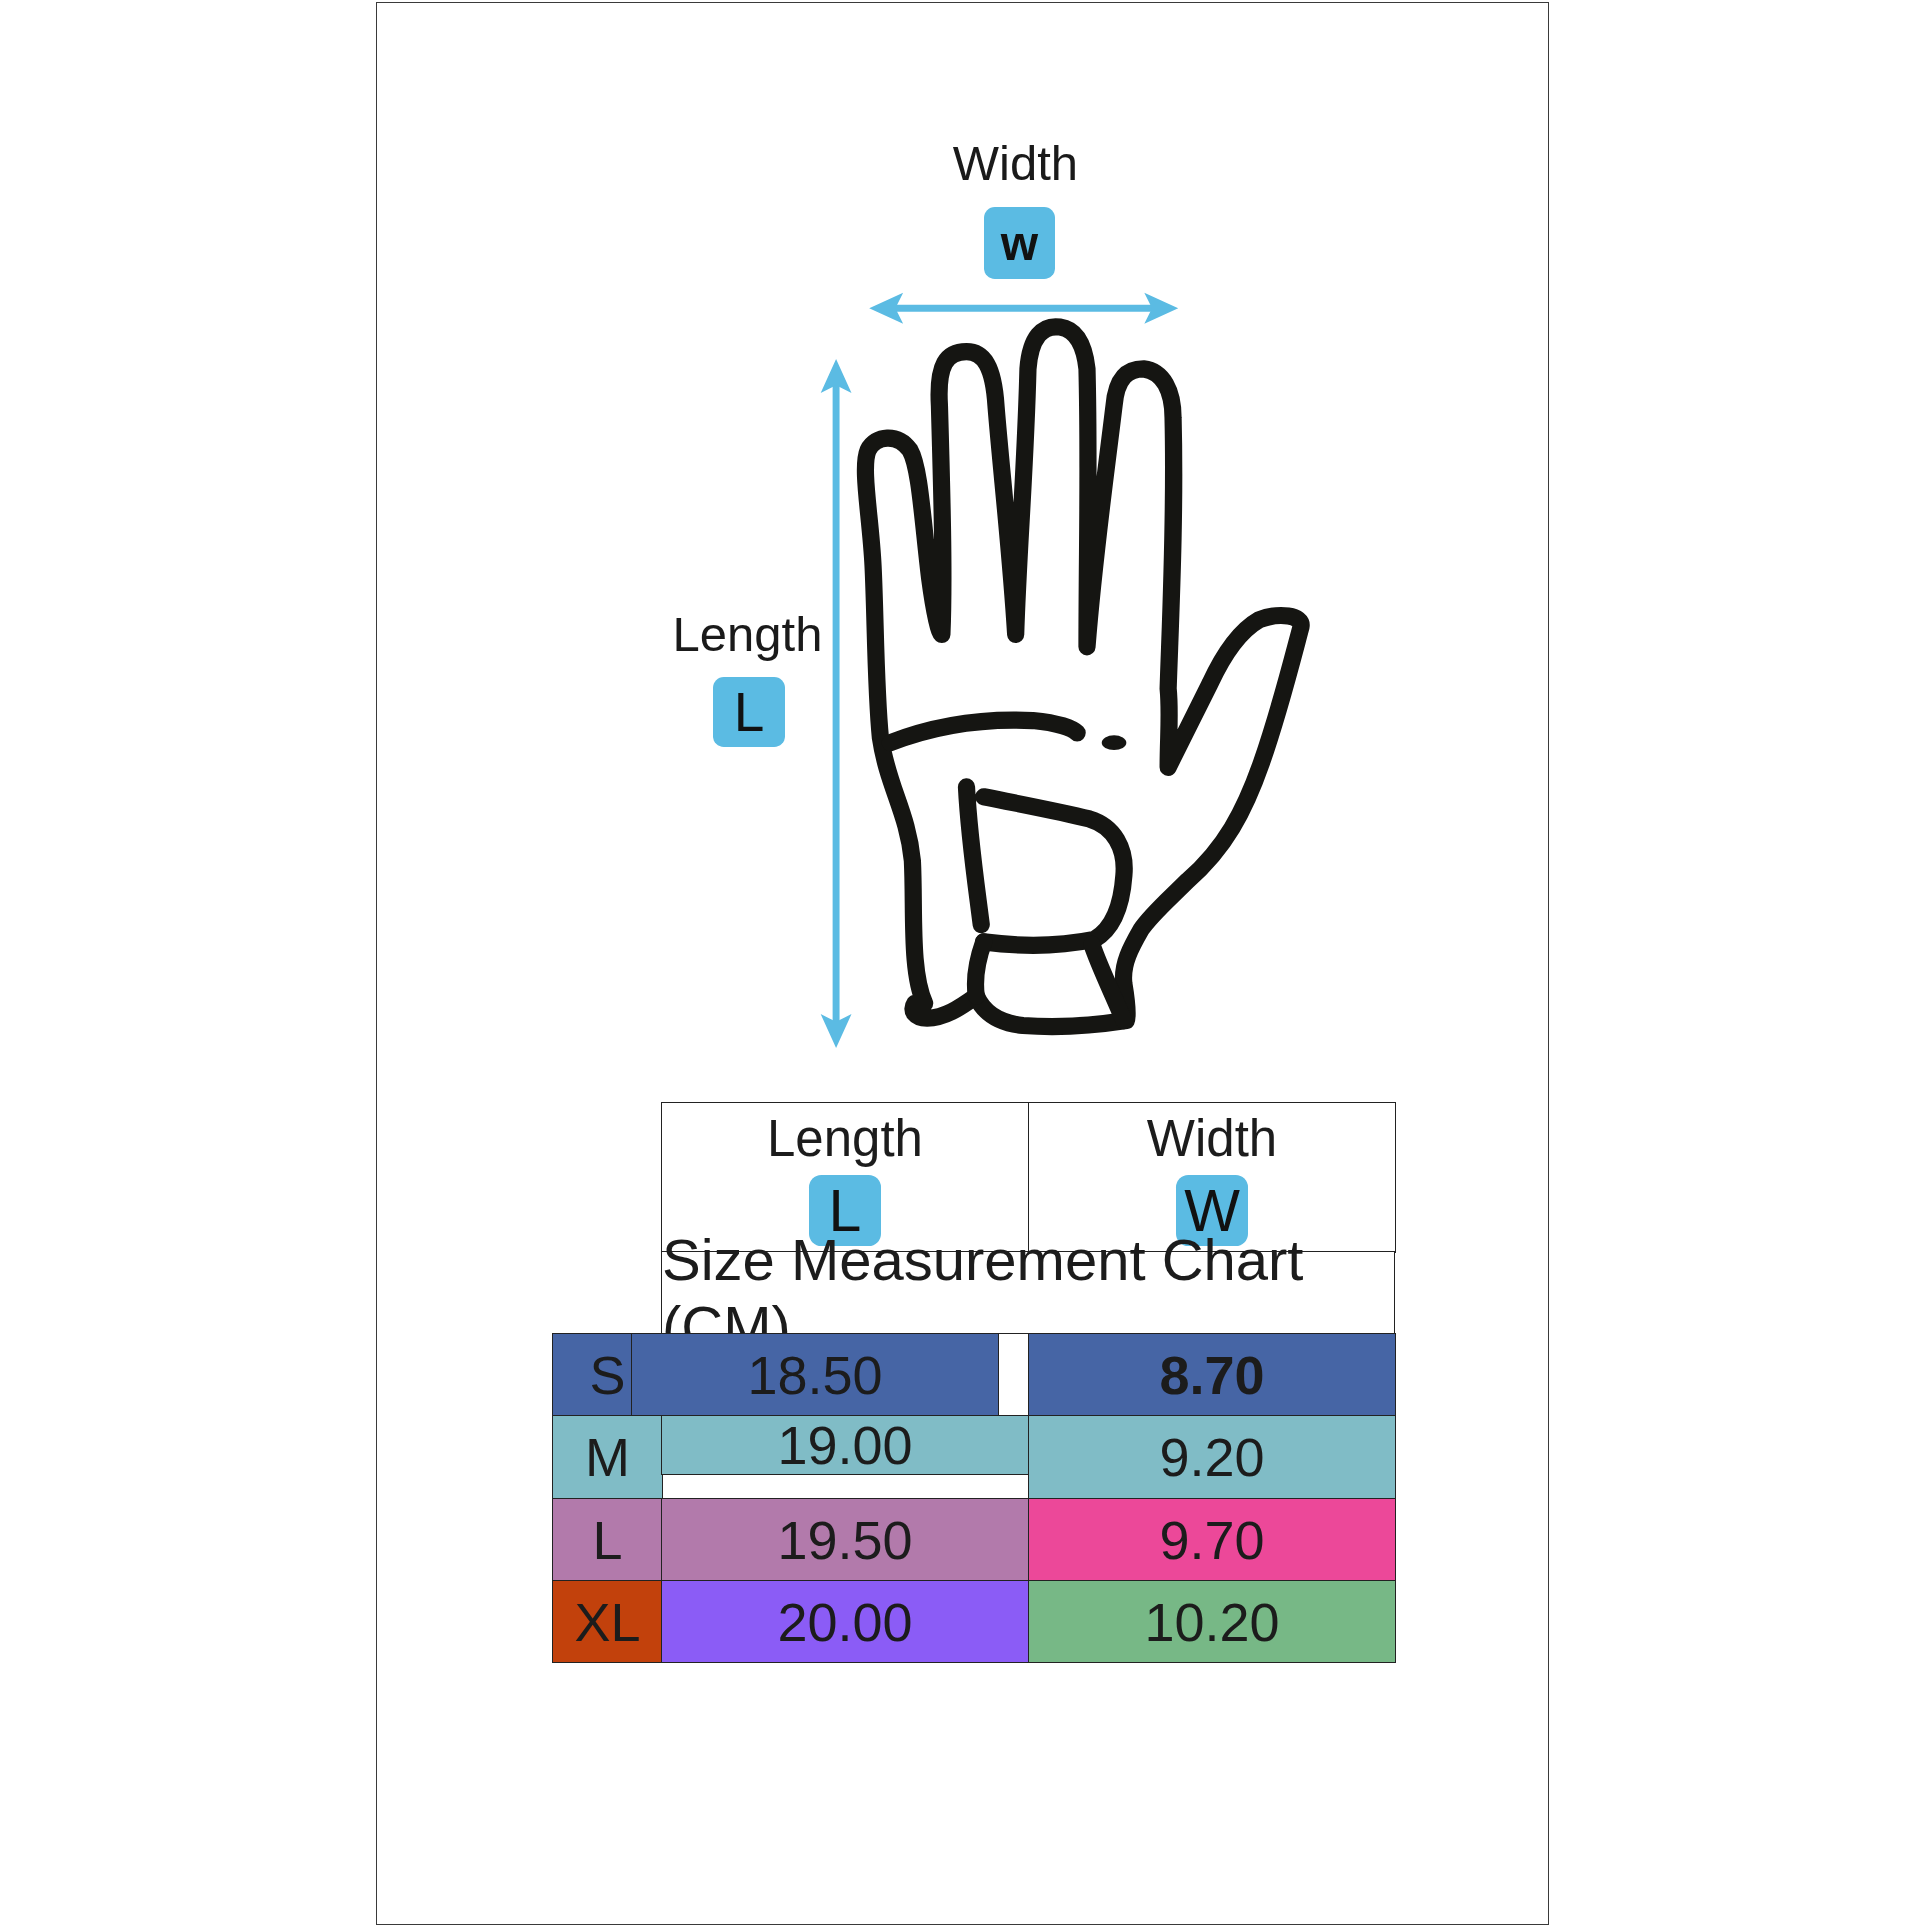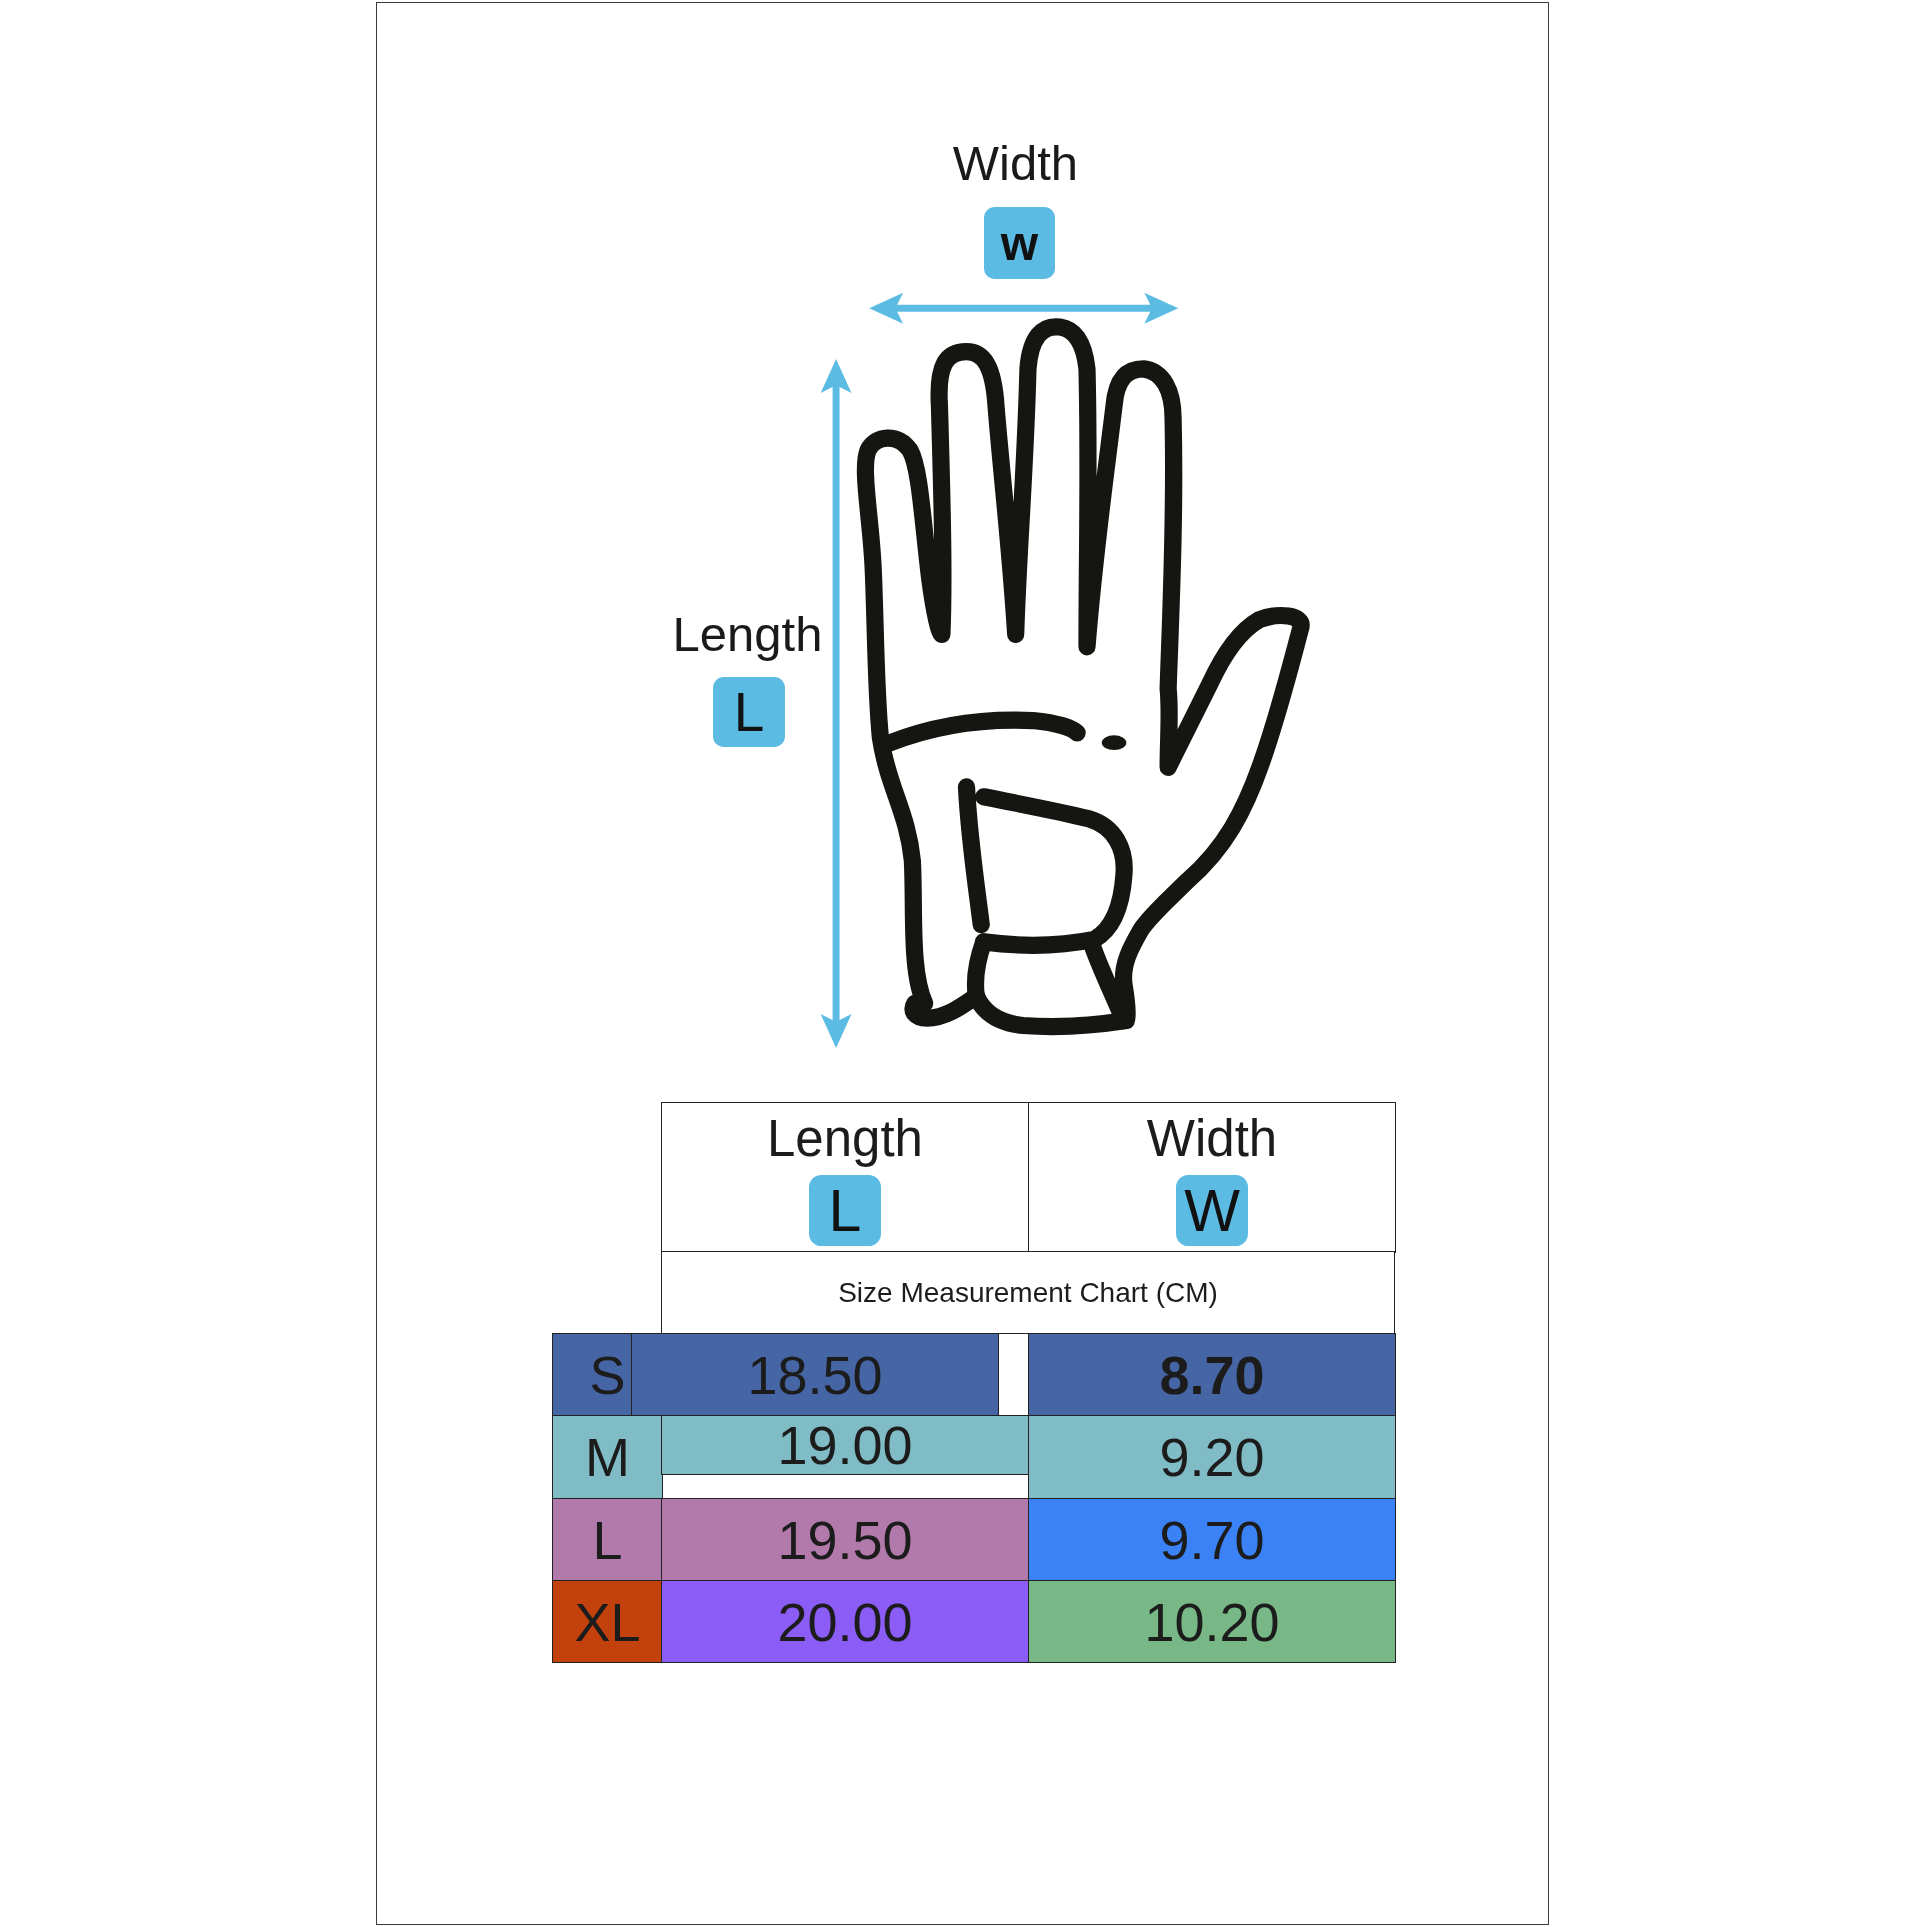--- a/index.html
+++ b/index.html
@@ -6,21 +6,21 @@
   body { width:1928px; height:1928px; position:relative; overflow:hidden; font-family:"Liberation Sans", sans-serif; color:#1a1a1a; }
   .page-border { position:absolute; left:376px; top:1.5px; width:1173px; height:1923px; border:1.5px solid #3a3a3a; box-sizing:border-box; }
   .label { position:absolute; text-align:center; font-size:49px; line-height:1; color:#1a1a1a; }
   .badge { position:absolute; background:#5bbbe3; border-radius:10.8px; display:flex; align-items:center; justify-content:center; color:#111; }
   svg.overlay { position:absolute; left:0; top:0; width:1928px; height:1928px; }
   .tcell { position:absolute; box-sizing:border-box; border:1.5px solid #222; display:flex; align-items:center; justify-content:center; color:#1c1c1c; }
   .num { font-size:54px; }
   .hdr { flex-direction:column; background:#fff; }
   .hdr .htext { font-size:51px; line-height:1; margin-top:4.6px; }
   .hdr .hbadge { margin-top:10.8px; width:72px; height:71px; background:#5bbbe3; border-radius:12.3px; display:flex; align-items:center; justify-content:center; font-size:59px; color:#111; }
-  .subtitle { font-size:28px; background:#fff; }
+  .subtitle { font-size:58px; background:#fff; }
 </style>
 </head>
 <body>
 
 <div class="page-border"></div>
 
 <div class="label" style="left:900px; top:139px; width:231px;">Width</div>
 <div class="badge" style="left:984px; top:207px; width:71px; height:72px; font-size:48px; font-weight:bold;">
   <span>w</span>
 </div>
@@ -75,18 +75,18 @@
 <div class="tcell num" style="left:552px; top:1333px; width:111px; height:84px; background:#4665a5;">S</div>
 <div class="tcell num" style="left:631px; top:1333px; width:368px; height:84px; background:#4665a5;">18.50</div>
 <div class="tcell num" style="left:1028px; top:1333px; width:368px; height:84px; background:#4665a5;font-weight:bold;">8.70</div>
 
 <div class="tcell num" style="left:552px; top:1415px; width:111px; height:84px; background:#80bcc6;">M</div>
 <div class="tcell num" style="left:661px; top:1415px; width:368px; height:60px; background:#80bcc6;">19.00</div>
 <div class="tcell num" style="left:1028px; top:1415px; width:368px; height:84px; background:#80bcc6;">9.20</div>
 
 <div class="tcell num" style="left:552px; top:1498px; width:111px; height:84px; background:#b27aab;">L</div>
 <div class="tcell num" style="left:661px; top:1498px; width:368px; height:84px; background:#b27aab;">19.50</div>
-<div class="tcell num" style="left:1028px; top:1498px; width:368px; height:84px; background:#3b82f6;">9.70</div>
+<div class="tcell num" style="left:1028px; top:1498px; width:368px; height:84px; background:#ec4899;">9.70</div>
 
 <div class="tcell num" style="left:552px; top:1580px; width:111px; height:83px; background:#c2410c;">XL</div>
 <div class="tcell num" style="left:661px; top:1580px; width:368px; height:83px; background:#8b5cf6;">20.00</div>
 <div class="tcell num" style="left:1028px; top:1580px; width:368px; height:83px; background:#77b886;">10.20</div>
 
 
 </body></html>

